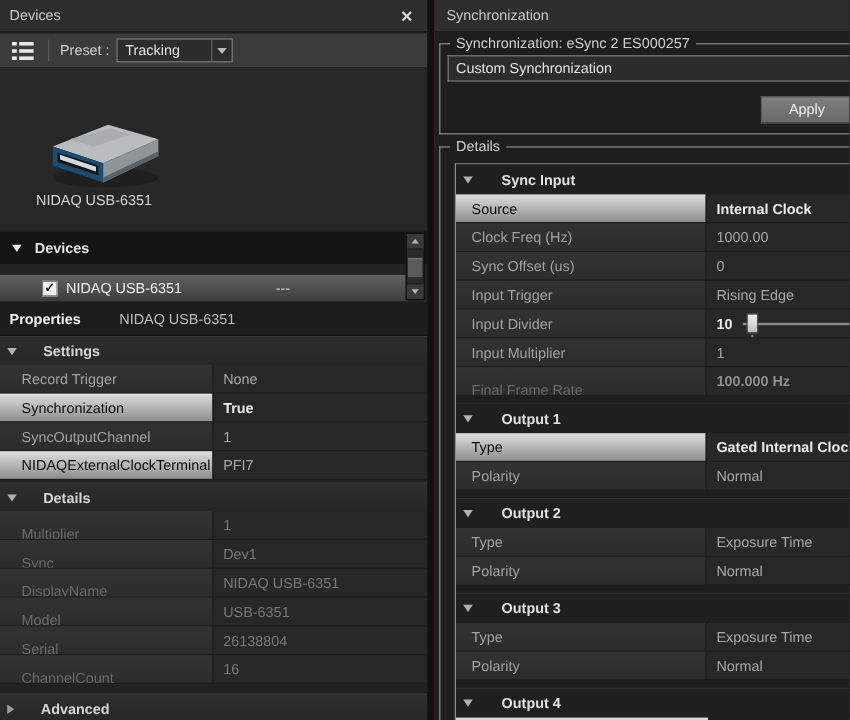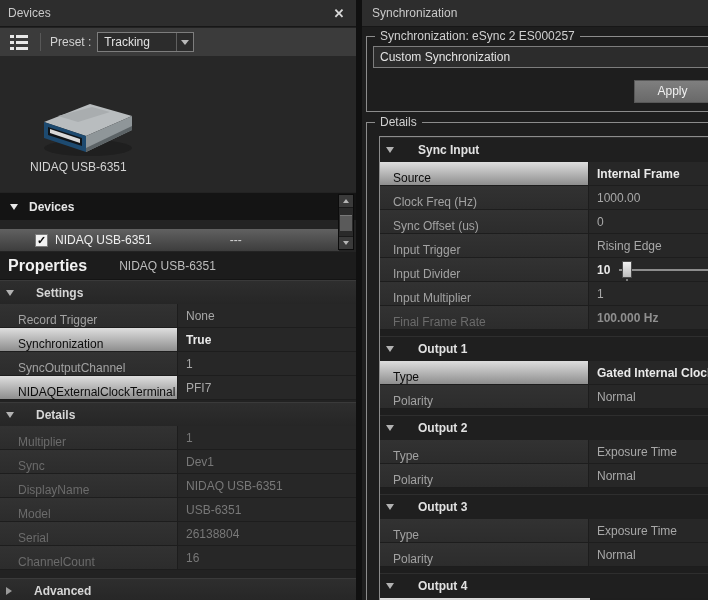--- a/index.html
+++ b/index.html
@@ -69,40 +69,40 @@
   .sb-up { top:0; border-bottom:1px solid #1a1a1a; }
   .sb-dn { bottom:0; border-top:1px solid #1a1a1a; }
   .sb-thumb { position:absolute; left:1px; right:1px; top:20px; height:16px;
               background:#5a5a5a; border-top:1px solid #787878; }
   .tri-up-xs { width:0; height:0; border-left:3px solid transparent; border-right:3px solid transparent; border-bottom:4px solid #b5b5b5; }
   .tri-dn-xs { width:0; height:0; border-left:3px solid transparent; border-right:3px solid transparent; border-top:4px solid #b5b5b5; }
 
   
   .props-header { position:absolute; left:0; right:0; top:252px; height:28px; background:#1c1c1c;
                   display:flex; align-items:center; border-bottom:1px solid #141414; }
-  .props-header .ptitle { margin-left:8px; color:#f2f2f2; font-weight:bold; font-size:16px; }
+  .props-header .ptitle { margin-left:8px; color:#f2f2f2; font-weight:bold; font-size:12px; }
   .props-header .psub { margin-left:32px; color:#bdbdbd; }
 
   
   .ptable { position:absolute; }
   .left-table { left:0; right:0; top:280px; }
   .sec-header { height:24px; display:flex; align-items:center;
                 background:linear-gradient(#2e2e2e,#262626); border-top:1px solid #3a3a3a; }
   .sec-header .tri { margin-left:6px; }
   .sec-header .sec-label { margin-left:22px; font-weight:bold; color:#d6d6d6; }
   .left-table .sec-header:not(:first-child) { margin-top:2px; }
   .left-table .sec-header.collapsed { margin-top:8px; }
   .tri { width:0; height:0; border-left:4px solid transparent; border-right:4px solid transparent; border-top:6px solid #b2b2b2; }
   .tri.white { border-top-color:#e8e8e8; }
   .collapsed .tri { border-top:4px solid transparent; border-bottom:4px solid transparent; border-left:6px solid #9a9a9a; border-right:none; }
 
   .prow { display:flex; height:24px; border-bottom:1px solid #1d1d1d; }
   .cell { overflow:hidden; white-space:nowrap; }
   .cell.lbl { width:178px; background:linear-gradient(#323232,#2c2c2c); border-right:1px solid #1d1d1d;
-              display:flex; align-items:flex-end; padding-left:18px; color:#a2a2a2; }
+              display:flex; align-items:center; padding-left:18px; color:#a2a2a2; }
   .cell.val { flex:1; background:#272727; display:flex; align-items:center; padding-left:8px;
               color:#a8a8a8; position:relative; }
   .cell.lbl.hl { background:linear-gradient(#dedede,#8e8e8e); color:#0c0c0c; }
   .cell.lbl.dim span { color:#6b6b6b;margin-top:15px; }
   .cell.val span.bold { font-weight:bold; color:#eaeaea; }
   .cell.val span.dim  { color:#787878; }
   .cell.val span.bold.dim { color:#8f8f8f; }
 
   
   .right-table { position:relative; border-left:1px solid #8c8c8c; border-top:1px solid #8c8c8c; }
@@ -316,21 +316,21 @@
         <div class="ptable right-table">
             <div class="sec-header">
               <span class="tri"></span>
               <span class="sec-label">Sync Input</span>
             </div>
             <div class="prow">
               <div class="cell lbl hl">
                 <span>Source</span>
               </div>
               <div class="cell val">
-                <span class="bold ">Internal Frame</span>
+                <span class="bold ">Internal Clock</span>
               </div>
             </div>
             <div class="prow">
               <div class="cell lbl">
                 <span>Clock Freq (Hz)</span>
               </div>
               <div class="cell val">
                 <span class="">1000.00</span>
               </div>
             </div>

